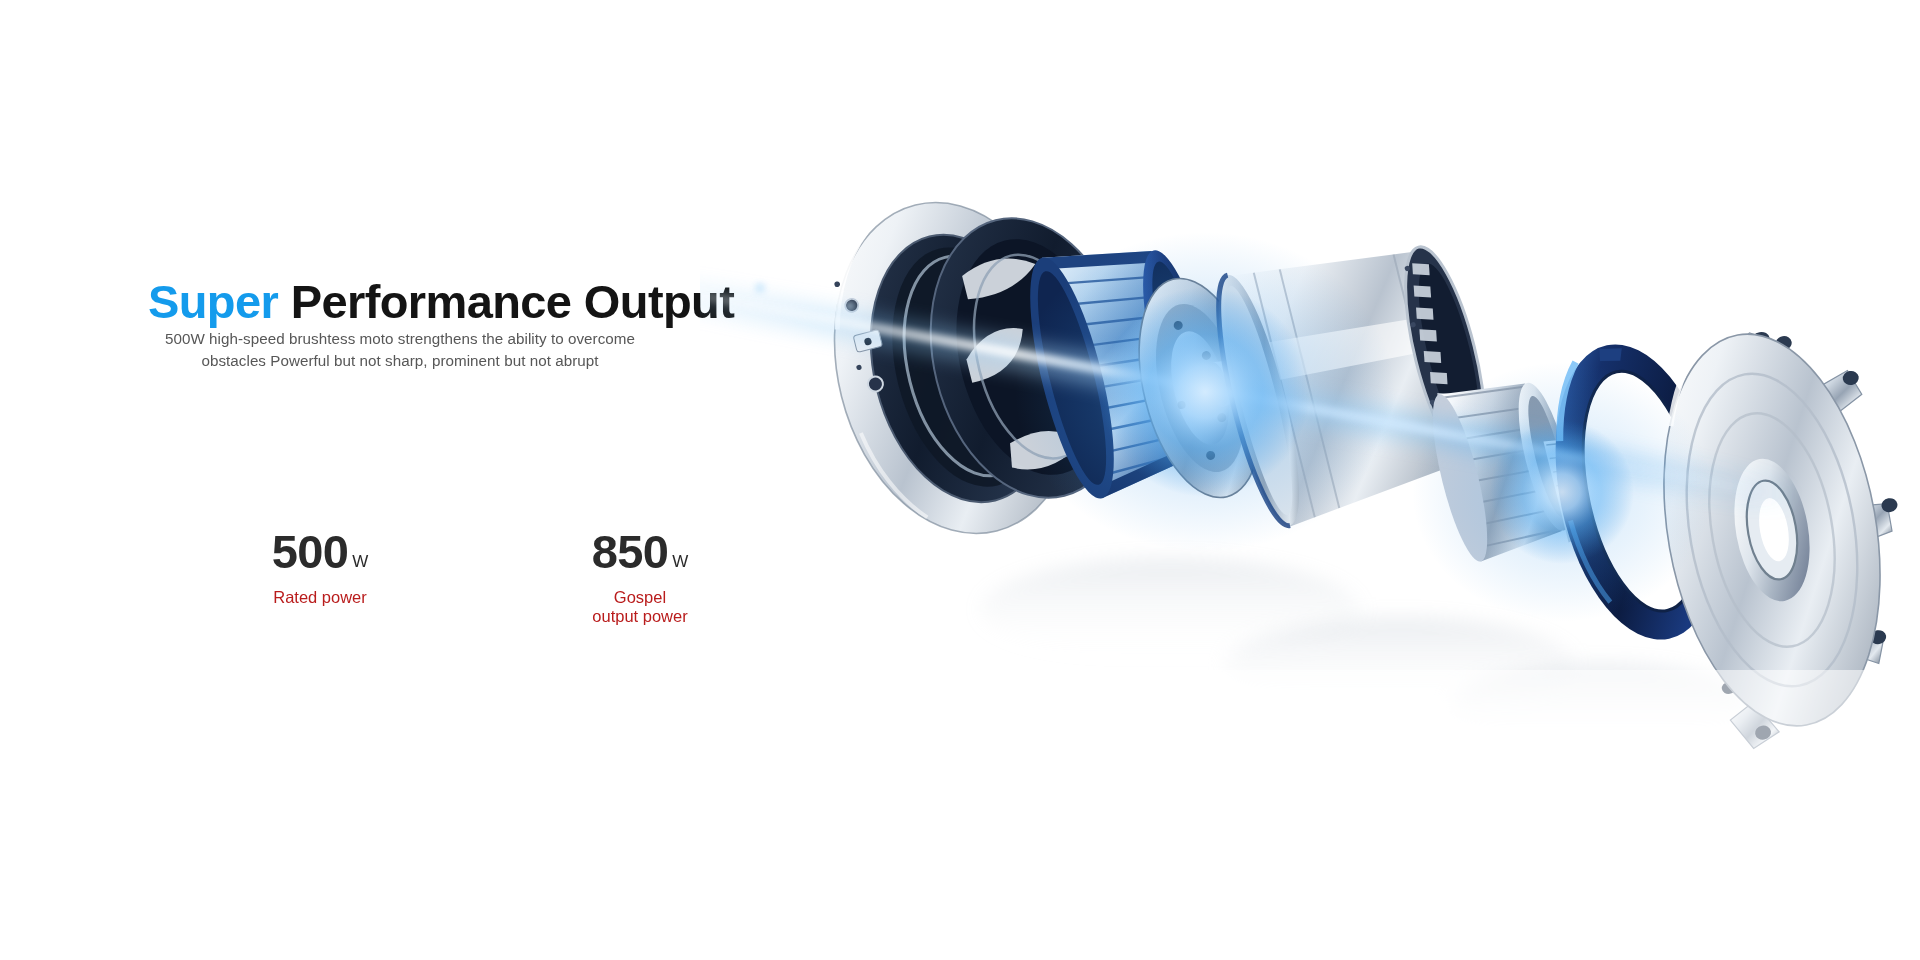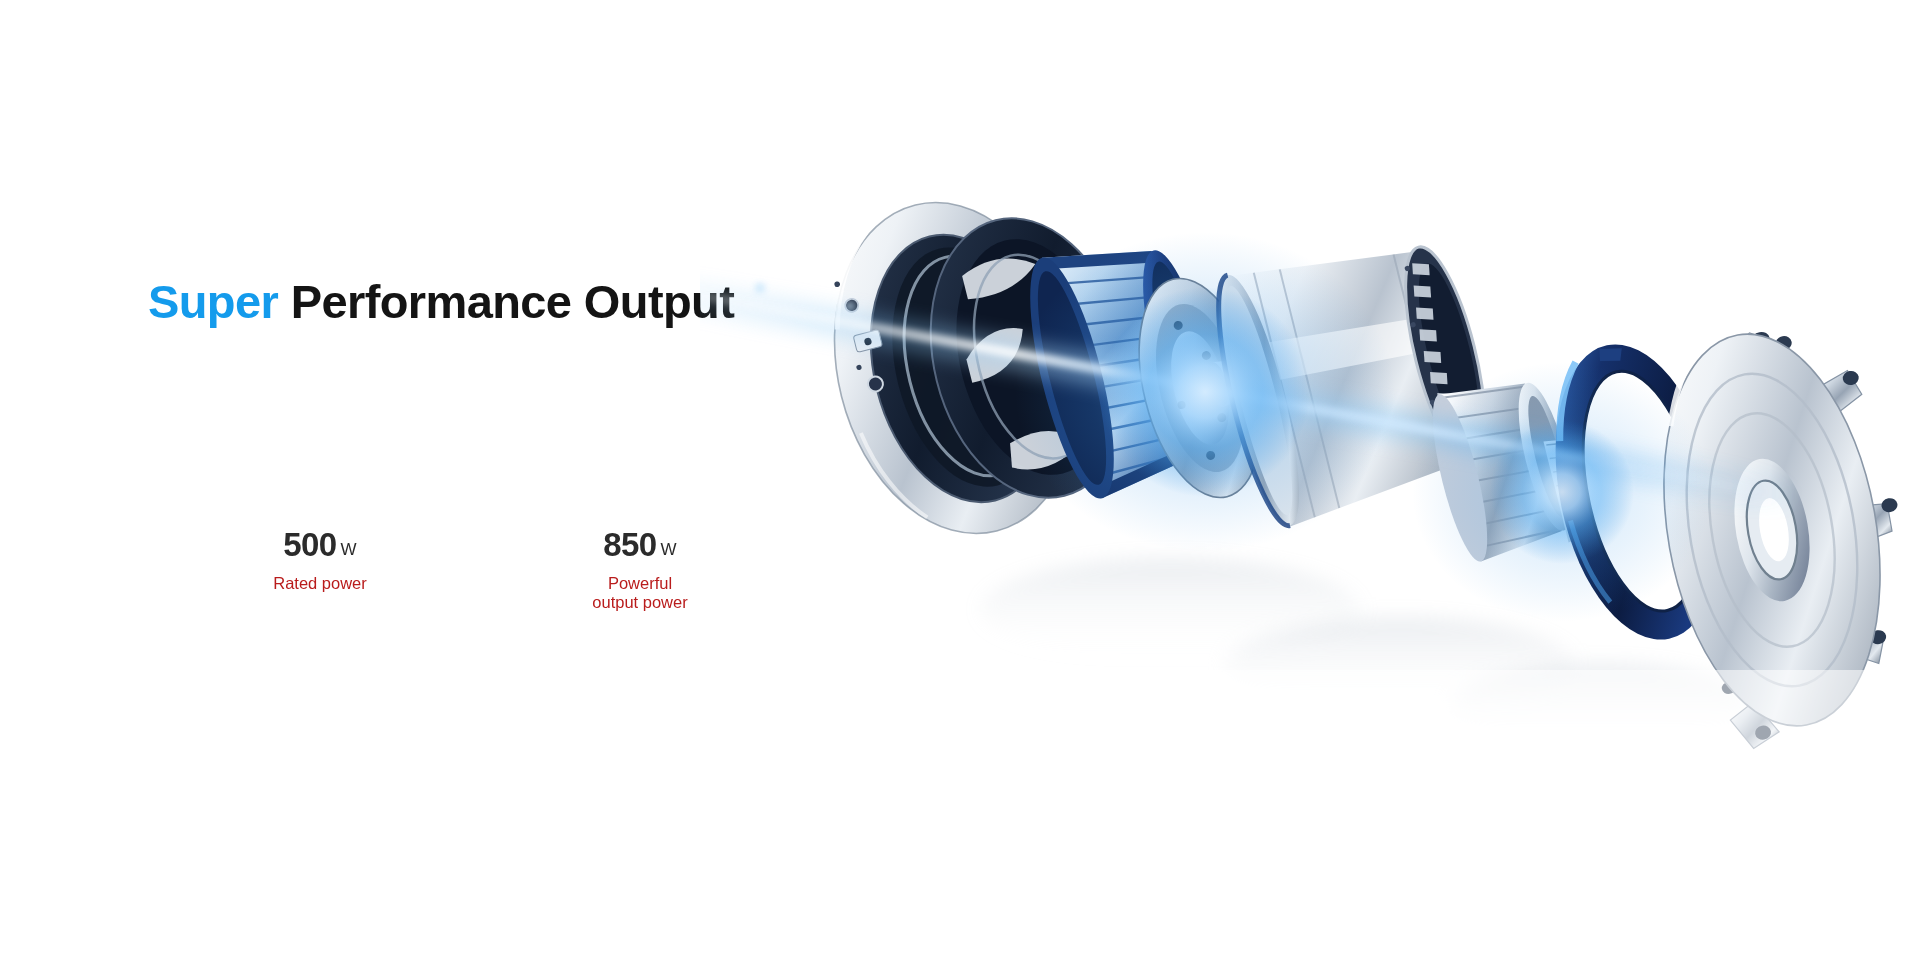--- a/index.html
+++ b/index.html
@@ -71,21 +71,21 @@
   .stat-1 { left: 90px;  width: 160px; }
   .stat-2 { left: 268px; width: 140px; }
   .stat-3 { left: 400px; width: 180px; text-align: center; }
 
   .stat-value-row {
     display: block;
     white-space: nowrap;
     line-height: 1;
   }
   .stat-number {
-    font-size: 33px;
+    font-size: 47px;
     font-weight: 700;
     color: #2b2b2b;
     letter-spacing: -0.6px;
   }
   .stat-unit {
     font-size: 17px;
     font-weight: 400;
     color: #2b2b2b;
     margin-left: 4px;
     position: relative;
@@ -116,40 +116,42 @@
 
 <div id="stage">
 
   <div class="text-col">
 
     <h1 class="headline">
       <span class="accent">Super</span><span class="rest"> Performance Output</span>
     </h1>
 
     <div class="subcopy">
+      <div>500W high-speed brushtess moto strengthens the ability to overcome</div>
+      <div>obstacles Powerful but not sharp, prominent but not abrupt</div>
     </div>
 
     <div class="stats">
 
       <div class="stat stat-1">
         <span class="stat-value-row">
           <span class="stat-number">500</span><span class="stat-unit">W</span>
         </span>
         <span class="stat-label">
           <span>Rated power</span>
         </span>
       </div>
 
 
       <div class="stat stat-3">
         <span class="stat-value-row">
           <span class="stat-number">850</span><span class="stat-unit">W</span>
         </span>
         <span class="stat-label">
-          <span>Powerful</span>
+          <span>Gospel</span>
           <span>output power</span>
         </span>
       </div>
 
     </div>
   </div>
 
   <div class="art">
     <svg viewBox="0 0 1220 650" xmlns="http://www.w3.org/2000/svg">
       <defs>

